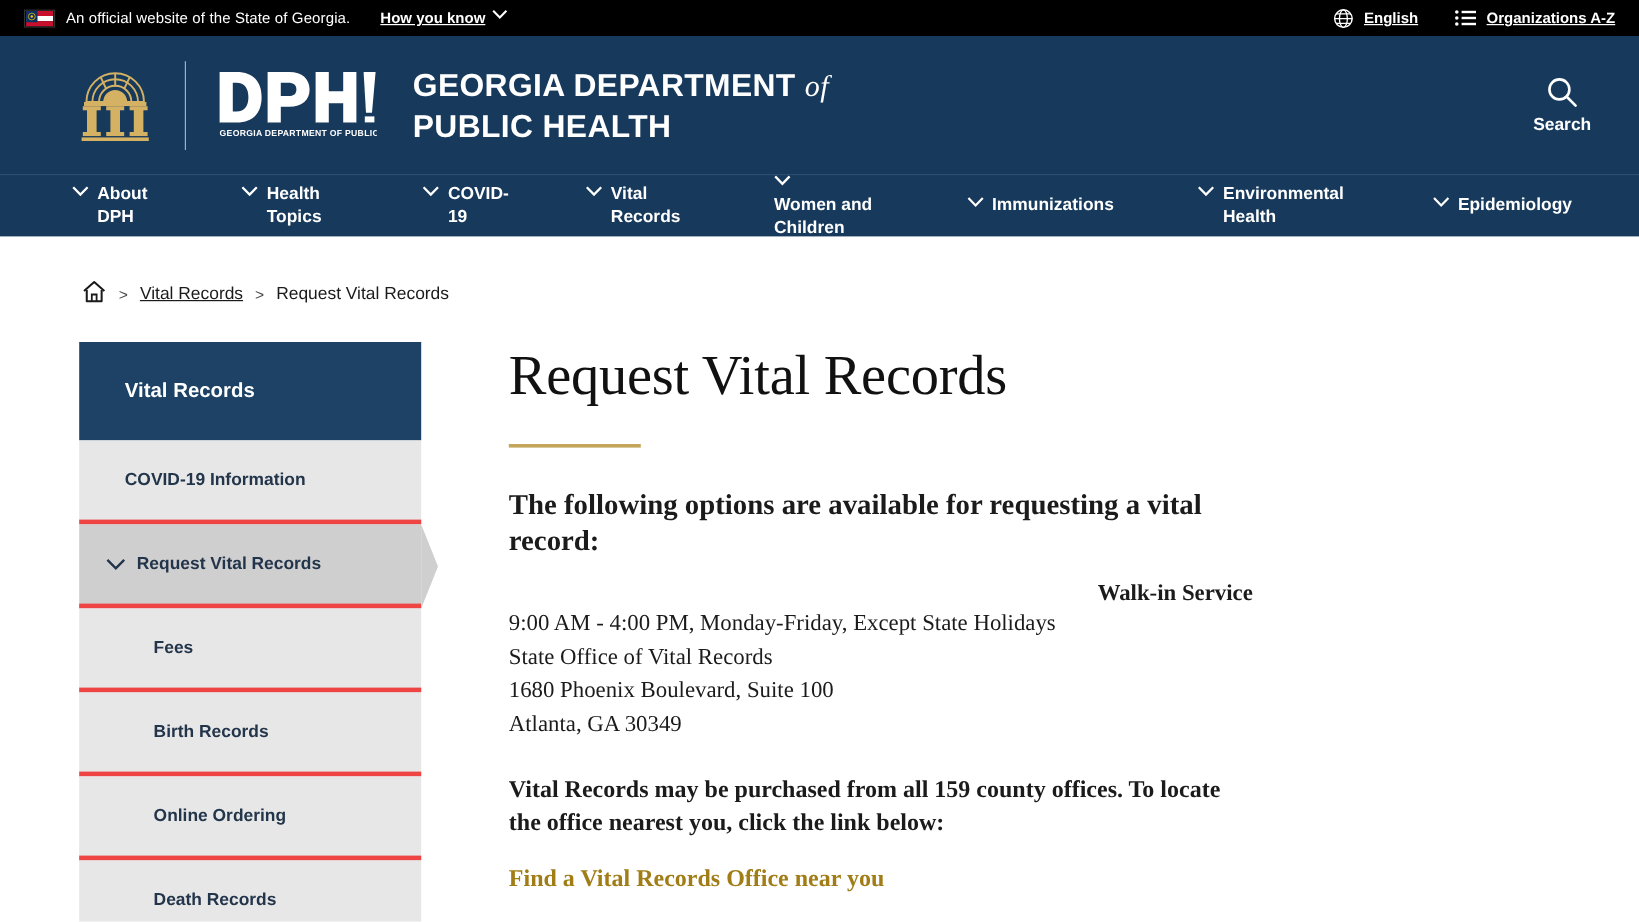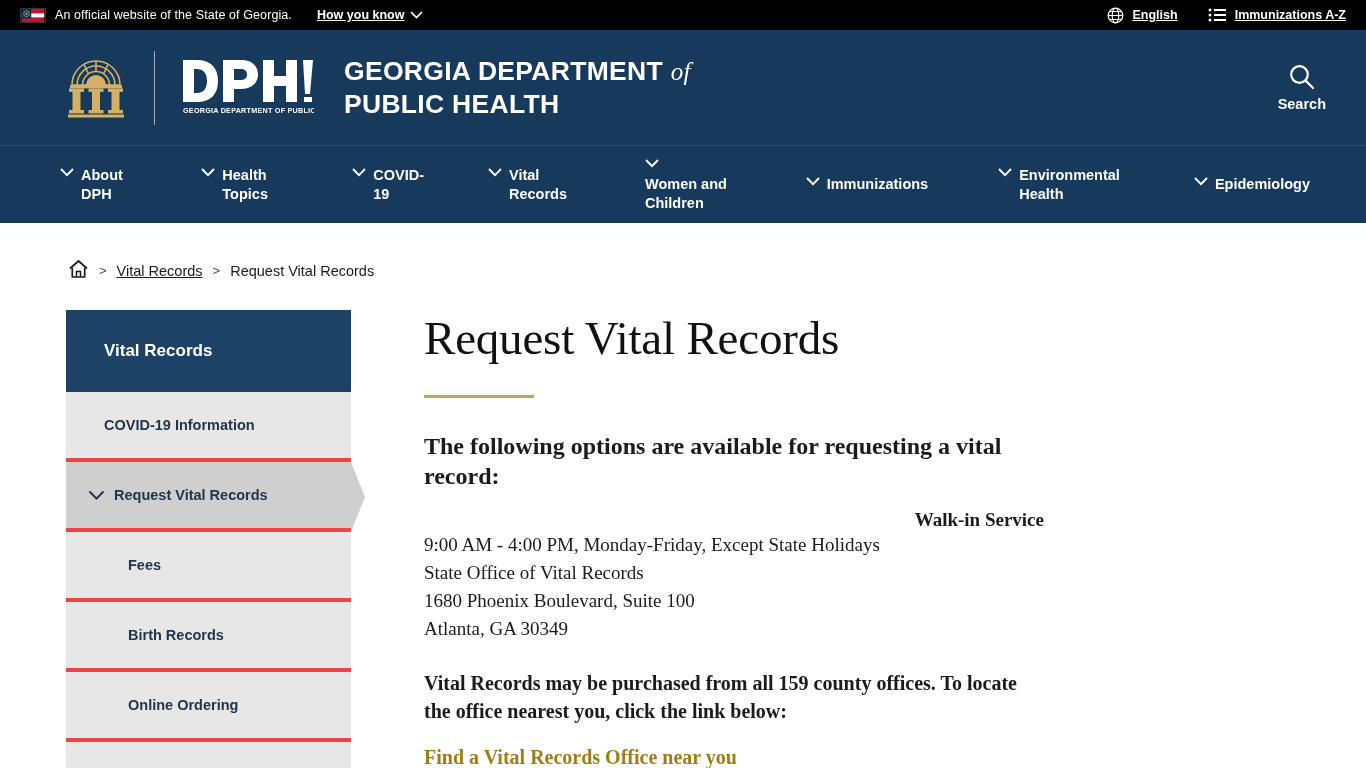--- a/index.html
+++ b/index.html
@@ -28,21 +28,21 @@
     gap: 9px;
     margin-left: 0px;
   }
   .ga-flag {
     width: 26px; height: 15px;
     display: block;
     border: 0.5px solid #333;
   }
   #gov-banner .banner-text { font-size: 12.5px; letter-spacing: 0.1px; }
   .howyouknow {
-    display: flex; align-items: center; gap: 6px;
+    display: flex; align-items: flex-start; gap: 6px;
     margin-left: 16px;
     font-size: 12.5px; font-weight: bold;
     text-decoration: underline;
     color: #ffffff; cursor: pointer;
   }
   #gov-banner .right {
     margin-left: auto;
     display: flex; align-items: center; gap: 30px;
   }
   .banner-link {
@@ -93,21 +93,21 @@
     margin-left: auto;
     margin-right: 20px;
     display: flex; flex-direction: column;
     align-items: center; gap: 6px;
     color: #ffffff; cursor: pointer;
   }
   #search-btn .lbl { font-size: 14.5px; font-weight: bold; }
 
   
   #main-nav {
-    height: 78px;
+    height: 52px;
     background: #16395c;
     border-top: 1px solid #2b4d6e;
     display: flex;
     align-items: center;
     padding-left: 60px;
     padding-right: 40px;
     gap: 0;
   }
   .nav-item {
     display: flex;
@@ -289,21 +289,21 @@
     </span>
     <span class="banner-link">
       <svg width="18" height="14" viewBox="0 0 18 14">
         <circle cx="2" cy="2" r="1.5" fill="#ffffff"></circle>
         <circle cx="2" cy="7" r="1.5" fill="#ffffff"></circle>
         <circle cx="2" cy="12" r="1.5" fill="#ffffff"></circle>
         <rect x="6" y="1" width="12" height="2" fill="#ffffff"></rect>
         <rect x="6" y="6" width="12" height="2" fill="#ffffff"></rect>
         <rect x="6" y="11" width="12" height="2" fill="#ffffff"></rect>
       </svg>
-      <span class="lbl">Immunizations A-Z</span>
+      <span class="lbl">Organizations A-Z</span>
     </span>
   </div>
 </div>
 
 <div id="site-header">
   <a class="brand">
     <svg class="seal" viewBox="0 0 64 66">
       <g fill="none" stroke="#d4b163" stroke-width="1.6">
         <path d="M8 30 A24 24 0 0 1 56 30"></path>
         <path d="M13 30 A19 19 0 0 1 51 30"></path>

